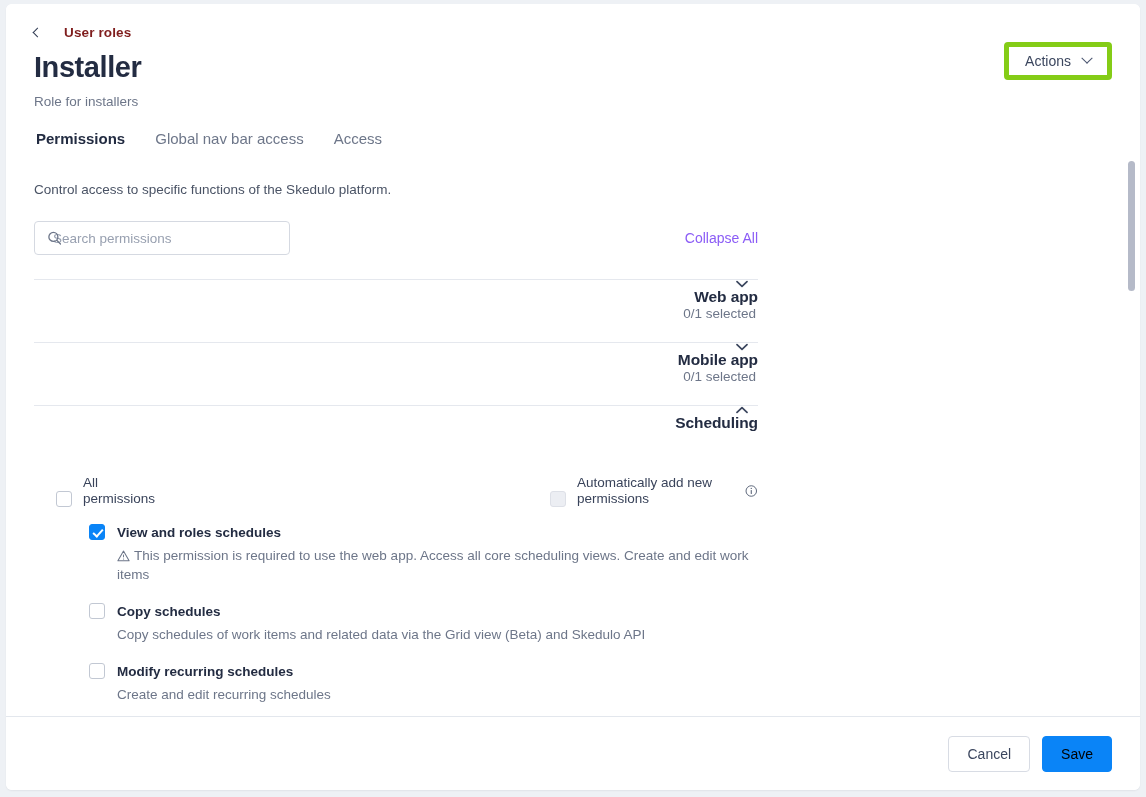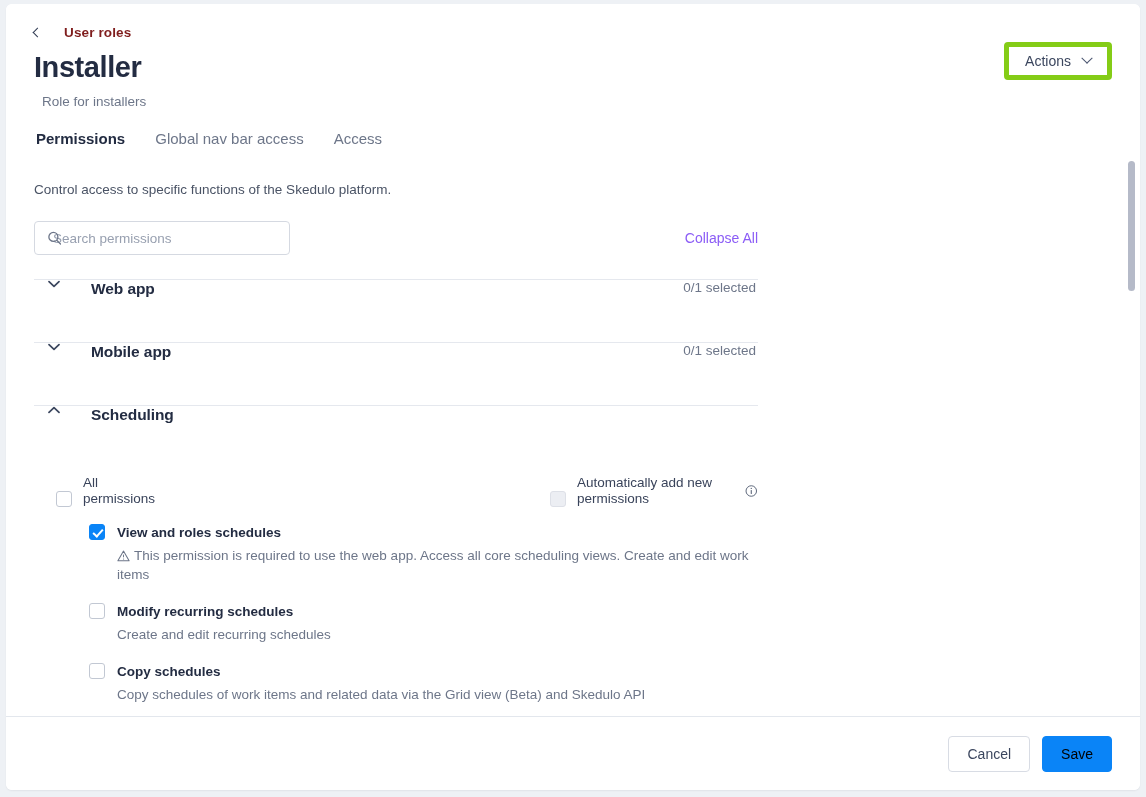--- a/index.html
+++ b/index.html
@@ -57,21 +57,21 @@
   .page-title {
     margin: 10px 0 0 0;
     font-size: 29px;
     line-height: 34px;
     font-weight: 700;
     color: #232c42;
     letter-spacing: -0.015em;
   }
 
   .page-sub {
-    margin: 9px 0 0 8px;
+    margin: 9px 0 0 0;
     font-size: 13.5px;
     color: #6d7689;
     line-height: 18px;
   }
 
   .actions-btn {
     position: absolute;
     right: 28px;
     top: 38px;
     display: inline-flex;
@@ -189,23 +189,24 @@
     font-weight: 400;
   }
 
   
   .acc-list { width: 724px; }
 
   .acc-sec { border-top: 1px solid #e5e8ee; }
 
   .acc-head {
     display: flex;
-    align-items: flex-start;
+    align-items: flex-end;
     height: 62px;
     cursor: pointer;
+    flex-direction: column;
   }
   .acc-chev {
     width: 22px;
     display: flex;
     align-items: center;
     justify-content: flex-start;
     margin-left: 14px;
     color: #3b465e;
   }
   .acc-chev svg { display: block; }
@@ -475,34 +476,34 @@
                     <rect x="6.05" y="4.4" width="0.95" height="3.1" rx="0.47" fill="#6d7689"></rect>
                     <circle cx="6.52" cy="9" r="0.58" fill="#6d7689"></circle>
                   </svg><span>This permission is required to use the web app. Access all core scheduling views. Create and edit work items</span>
                 </div>
               </span>
             </div>
 
             <div class="perm-row">
               <span class="cb"></span>
               <span class="perm-texts">
+                <span class="perm-name">Copy schedules</span>
+                <div class="perm-desc">Copy schedules of work items and related data via the Grid view (Beta) and Skedulo API</div>
+              </span>
+            </div>
+
+            <div class="perm-row">
+              <span class="cb"></span>
+              <span class="perm-texts">
                 <span class="perm-name">Modify recurring schedules</span>
                 <div class="perm-desc">Create and edit recurring schedules</div>
               </span>
             </div>
 
             <div class="perm-row">
-              <span class="cb"></span>
-              <span class="perm-texts">
-                <span class="perm-name">Copy schedules</span>
-                <div class="perm-desc">Copy schedules of work items and related data via the Grid view (Beta) and Skedulo API</div>
-              </span>
-            </div>
-
-            <div class="perm-row">
               
               
             </div>
 
           </div>
         </div>
 
       </div>
     </div>
   </div>

